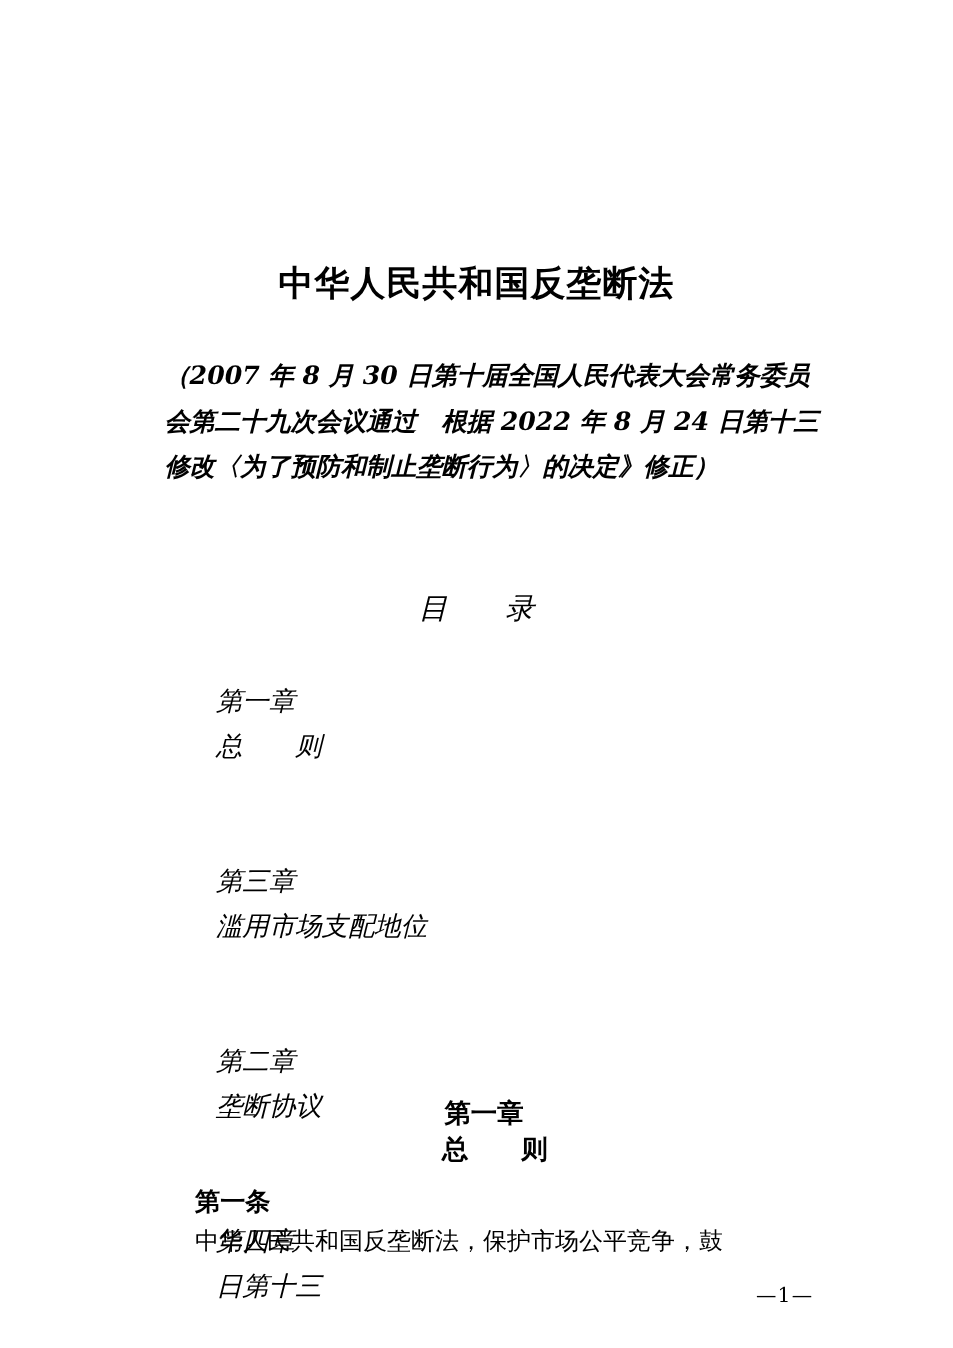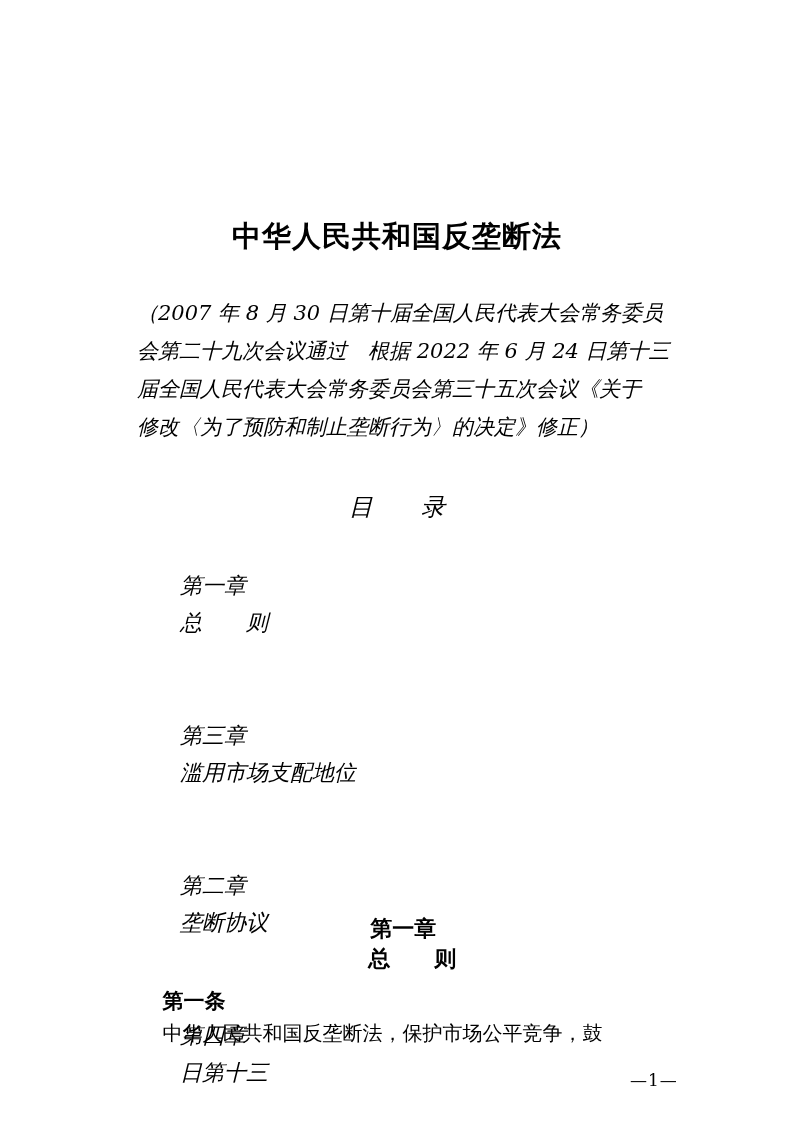--- a/index.html
+++ b/index.html
@@ -27,21 +27,21 @@
   }
   .preamble {
     position: absolute;
     top: 294px;
     left: 137px;
     width: 523px;
     font-style: italic;
     font-size: 21px;
     line-height: 38px;
   }
-  .preamble-line { white-space: pre; }
+  .preamble-line { white-space: pre; font-weight: bold; }
   .toc-heading {
     position: absolute;
     top: 492px;
     left: 0;
     width: 100%;
     text-align: center;
     font-style: italic;
     font-size: 24px;
     line-height: 30px;
     white-space: pre;
@@ -95,22 +95,21 @@
 </style>
 </head>
 <body>
 
 <div class="page">
 
   <div class="doc-title">中华人民共和国反垄断法</div>
 
   <div class="preamble">
     <div class="preamble-line">（2007 年 8 月 30 日第十届全国人民代表大会常务委员</div>
-    <div class="preamble-line">会第二十九次会议通过　根据 2022 年 6 月 24 日第十三</div>
-    <div class="preamble-line">届全国人民代表大会常务委员会第三十五次会议《关于</div>
+    <div class="preamble-line">会第二十九次会议通过　根据 2022 年 8 月 24 日第十三</div>
     <div class="preamble-line">修改〈为了预防和制止垄断行为〉的决定》修正）</div>
   </div>
 
   <div class="toc-heading">目　　录</div>
 
   <div class="toc">
     <div class="toc-row">
       <span class="toc-chapter">第一章</span>
       <span class="toc-title">总　　则</span>
     </div>

